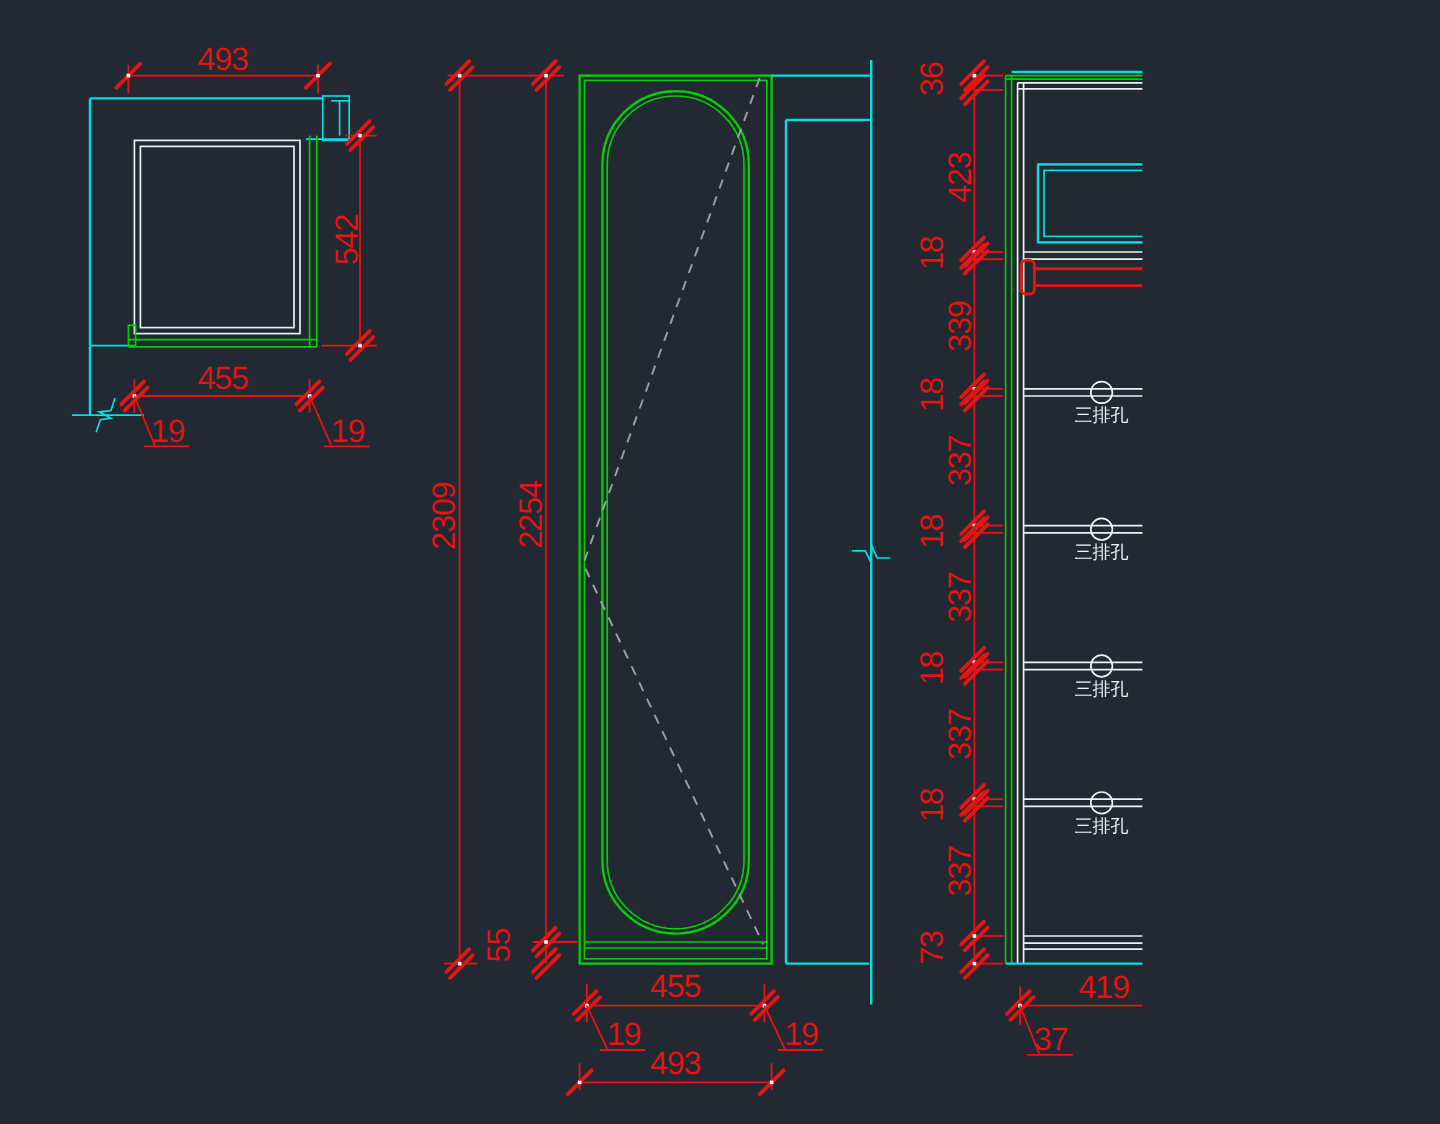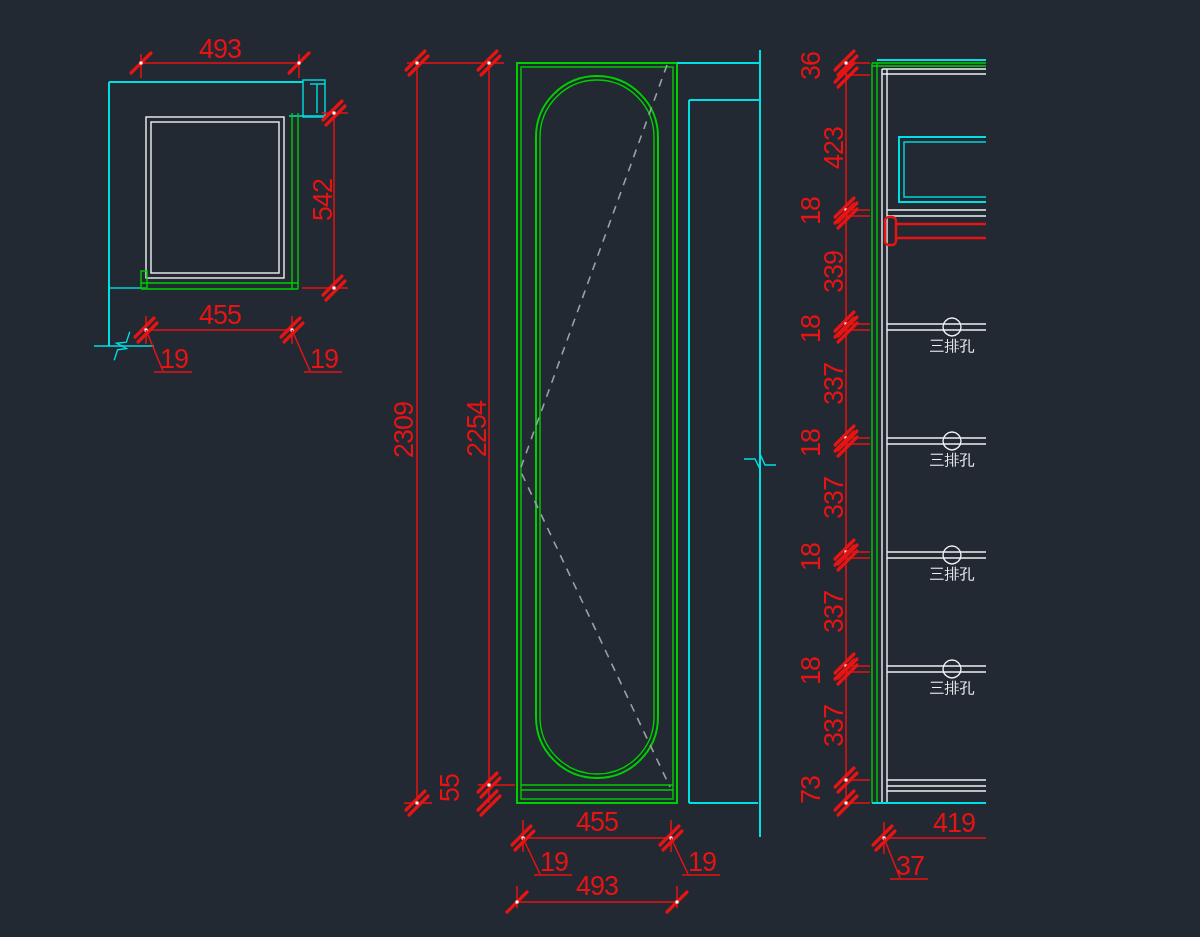--- a/index.html
+++ b/index.html
@@ -4,21 +4,21 @@
 <style>
   :root{
     --bg:#222933;
     --cyan:#00dfe4;
     --green:#00cf00;
     --red:#e81313;
     --white:#eef2f2;
     --gray:#9aa0a6;
   }
   html,body{margin:0;padding:0;background:var(--bg);}
-  .stage{position:relative;width:952px;height:937px;background:var(--bg);overflow:hidden;margin-left:34px;}
+  .stage{position:relative;width:952px;height:937px;background:var(--bg);overflow:hidden;}
   svg{position:absolute;left:0;top:0;}
   svg line,svg path,svg rect,svg circle{fill:none;}
   .cy{stroke:var(--cyan);stroke-width:2}
   .cy1{stroke:var(--cyan);stroke-width:1.4}
   .gr{stroke:var(--green);stroke-width:2}
   .gr1{stroke:var(--green);stroke-width:1.4}
   .wh{stroke:var(--white);stroke-width:1.4}
   .rd{stroke:var(--red);stroke-width:1.5}
   .rd2{stroke:var(--red);stroke-width:2.4}
   .rdt{stroke:var(--red);stroke-width:3.2;stroke-linecap:round}

